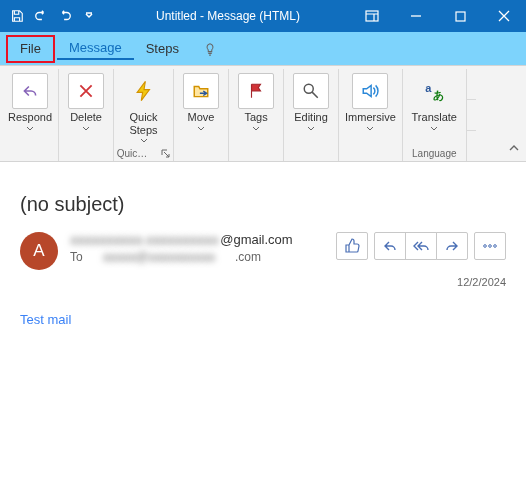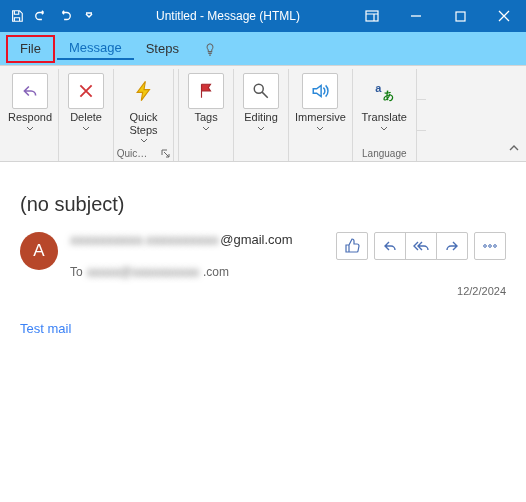--- a/index.html
+++ b/index.html
@@ -39,21 +39,21 @@
     .scrollstrip div { flex:1; border-bottom:1px solid #d9d9d9; }
 
     
     .pane { padding: 16px 20px 10px 20px; }
     .subject { font-size: 20px; color: #333; margin-bottom: 16px; margin-top: 15px; }
     .headerrow { display: flex; align-items: flex-start; gap: 12px; }
     .avatar { width: 38px; height: 38px; border-radius: 50%; background: #b7472a; color: #fff; display: flex; align-items: center; justify-content: center; font-size: 17px; flex-shrink: 0; }
     .sender { flex: 1; min-width: 0; }
     .fromline { font-size: 13px; color: #333; display: flex; align-items: baseline; gap: 2px; }
     .blurred { color: transparent; text-shadow: 0 0 6px rgba(0,0,0,.55); user-select: none; }
-    .toline { font-size: 12px; color: #666; margin-top: 18px; display: flex; gap: 4px; align-items: center; }
+    .toline { font-size: 12px; color: #666; margin-top: 3px; display: flex; gap: 20px; align-items: center; }
     .actions { display: flex; align-items: center; gap: 6px; }
     .actbtn { width: 32px; height: 28px; border: 1px solid #c8c8c8; display: flex; align-items: center; justify-content: center; cursor: pointer; background: #fff; border-radius: 2px; }
     .actbtn svg { stroke: #4a6fb5; fill: none; }
     .actgroup { display: flex; }
     .actgroup .actbtn { border-radius: 0; margin-left: -1px; }
     .actgroup .actbtn:first-child { border-radius: 2px 0 0 2px; margin-left: 0; }
     .actgroup .actbtn:last-child { border-radius: 0 2px 2px 0; }
     .date { text-align: right; font-size: 11px; color: #666; margin-top: 6px; }
     .body { font-size: 13px; color: #3b82f6; margin-top: 24px; }
   </style>
@@ -172,20 +172,34 @@
     </div>
     <div class="rgroup-label">
         <span>Quic…</span>
         <svg class="launcher" viewBox="0 0 9 9">
           <path d="M1 1h5 M1 1v5 M3 3l5 5 M8 5v3H5" stroke="#666" stroke-width="1" fill="none"></path>
         </svg>
       </div>
   </div>
 
   <div class="rgroup">
+    <div class="rbuttons">
+      <div class="rbtn">
+        <div class="iconbox">
+            <svg width="18" height="18" viewBox="0 0 16 16" stroke="#d29200" stroke-width="1.3" fill="none">
+              <path d="M2 4h4l1 2h7v7H2z" fill="#ffe5a0"></path>
+              <path d="M10 8l3 2-3 2 M7 10h6" stroke="#2b579a"></path>
+            </svg>
+          </div>
+        <div class="lbl">Move</div>
+        <svg class="caret" viewBox="0 0 8 5">
+            <path d="M1 1l3 3 3-3" stroke="#666" fill="none"></path>
+          </svg>
+      </div>
+    </div>
     <div class="rgroup-label"></div>
   </div>
 
   <div class="rgroup">
     <div class="rbuttons">
       <div class="rbtn">
         <div class="iconbox">
             <svg width="18" height="18" viewBox="0 0 16 16" fill="#d13438">
               <path d="M4 2v12 M4 2h8l-2 3 2 3H4" stroke="#a4262c" stroke-width="1"></path>
             </svg>

